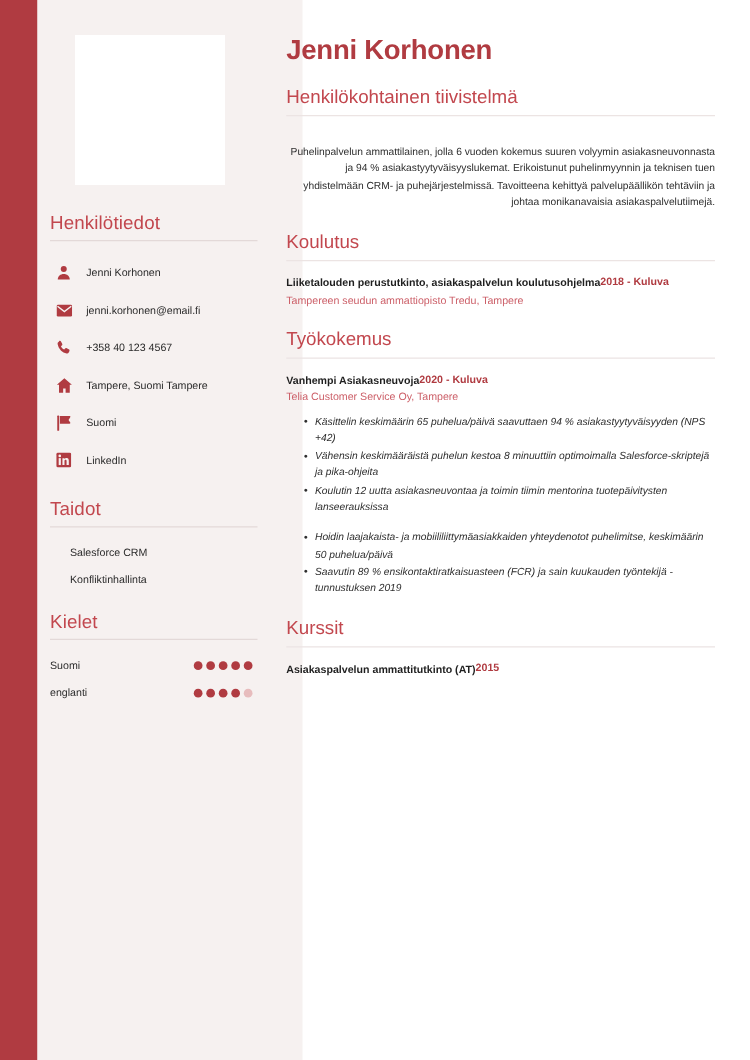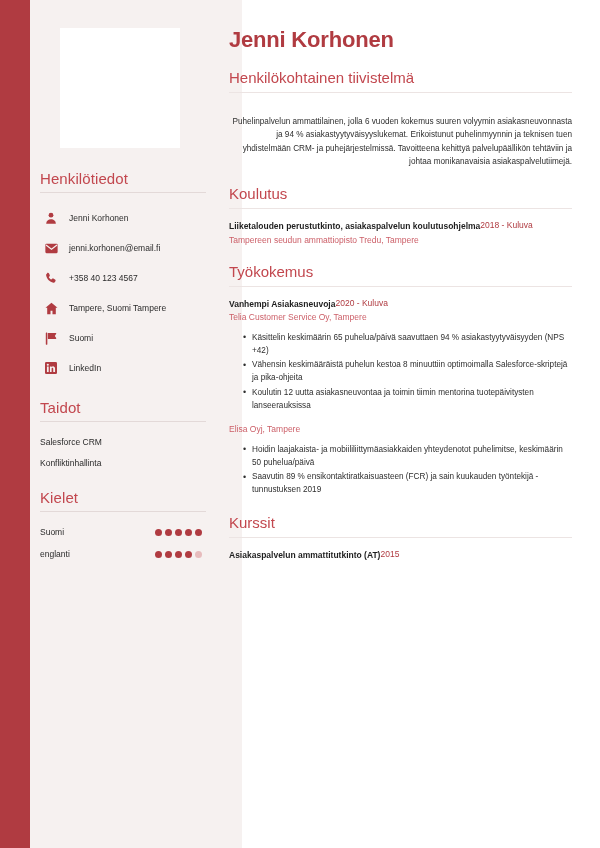--- a/index.html
+++ b/index.html
@@ -95,20 +95,21 @@
     line-height: 1.2;
   }
 
   .block-gap { height: 16px; }
 
   .skills-list { margin-top: 9px; padding-left: 2px; }
   .skill-item {
     font-size: 8.5px;
     color: #2b2b2b;
     padding: 5.5px 0;
+    margin-left: 16px;
   }
 
   .lang-list { margin-top: 9px; padding-left: 2px; }
   .lang-row {
     display: flex;
     align-items: center;
     justify-content: space-between;
     padding: 6px 0;
     width: 166px;
   }
@@ -169,36 +170,37 @@
   }
   .entry-title {
     font-size: 8.5px;
     font-weight: bold;
     color: #1f1f1f;
     line-height: 1.45;
     max-width: 275px;
   }
   .entry-date {
     font-size: 8.5px;
-    font-weight: normal;
+    font-weight: bold;
     color: #b03b41;
     white-space: nowrap;
     padding-top: 0px;
   }
   .entry-org {
     font-size: 8.5px;
     color: #cc5f68;
     margin-top: 1px;
     line-height: 1.45;
   }
 
   ul.bullets {
     margin: 7px 0 0 0;
     padding-left: 14px;
     list-style: none;
+    font-style: italic;
   }
   ul.bullets li {
     position: relative;
     font-size: 8.2px;
     line-height: 1.62;
     color: #2e2e2e;
     padding-left: 9px;
     margin-bottom: 1px;
   }
   ul.bullets li::before {
@@ -372,21 +374,20 @@
         </div>
         <div class="entry-org">Telia Customer Service Oy, Tampere</div>
         <ul class="bullets">
             <li>Käsittelin keskimäärin 65 puhelua/päivä saavuttaen 94 % asiakastyytyväisyyden (NPS +42)</li>
             <li>Vähensin keskimääräistä puhelun kestoa 8 minuuttiin optimoimalla Salesforce-skriptejä ja pika-ohjeita</li>
             <li>Koulutin 12 uutta asiakasneuvontaa ja toimin tiimin mentorina tuotepäivitysten lanseerauksissa</li>
           </ul>
       </div>
 
       <div class="entry">
-        <div class="entry-org">Elisa Oyj, Tampere</div>
         <ul class="bullets">
             <li>Hoidin laajakaista- ja mobiililiittymäasiakkaiden yhteydenotot puhelimitse, keskimäärin 50 puhelua/päivä</li>
             <li>Saavutin 89 % ensikontaktiratkaisuasteen (FCR) ja sain kuukauden työntekijä -tunnustuksen 2019</li>
           </ul>
       </div>
     </div>
 
     <div class="sec">
       <div class="sec-title">Kurssit</div>
       <div class="sec-rule"></div>

